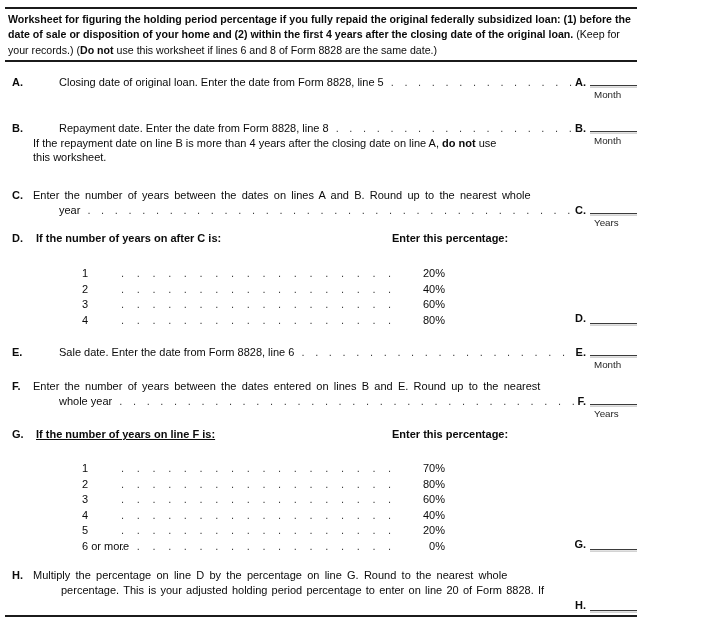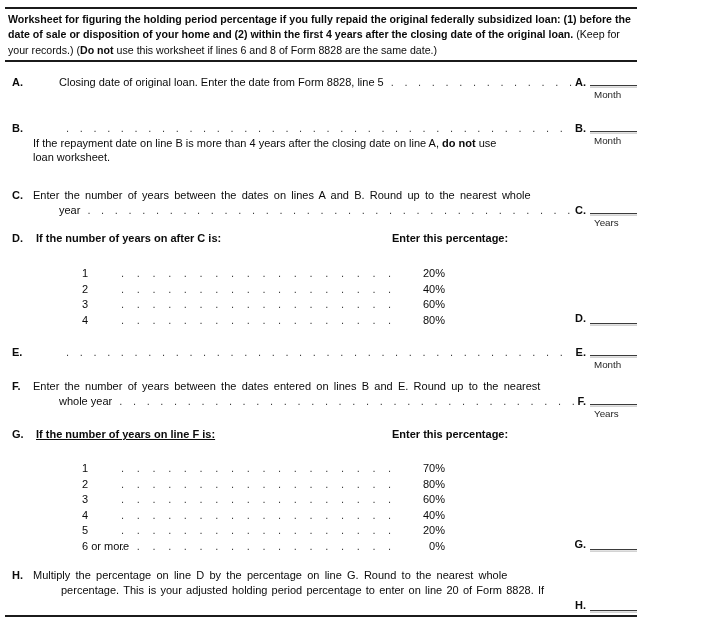--- a/index.html
+++ b/index.html
@@ -52,26 +52,27 @@
     <span class="leader"></span>
   </div>
   <div class="alett" style="top:76px;">A.</div>
   <div class="aline" style="top:84.5px;"></div>
   <div class="slab" style="left:594px;top:88.5px;">Month</div>
   <div class="slab" style="left:647px;top:88.5px;">Day</div>
   <div class="slab" style="left:685px;top:88.5px;">Year</div>
 
   <div class="lett" style="top:122px;">B.</div>
   <div class="flexrow" style="top:122px;">
+    <span class="nw">Repayment date. Enter the date from Form 8828, line 8</span>
     <span class="leader"></span>
   </div>
   <div class="txt" style="top:137px;">
     <span>If the repayment date on line B is more than 4 years after the closing date on line A, </span><span class="b">do not</span><span> use</span>
   </div>
-  <div class="txt" style="top:151px;">loan worksheet.</div>
+  <div class="txt" style="top:151px;">this worksheet.</div>
   <div class="alett" style="top:122px;">B.</div>
   <div class="aline" style="top:130.5px;"></div>
   <div class="slab" style="left:594px;top:134.5px;">Month</div>
   <div class="slab" style="left:647px;top:134.5px;">Day</div>
   <div class="slab" style="left:685px;top:134.5px;">Year</div>
 
   <div class="lett" style="top:189px;">C.</div>
   <div class="txt ws2" style="top:189px;">Enter the number of years between the dates on lines A and B. Round up to the nearest whole</div>
   <div class="flexrow" style="top:204px;">
     <span class="nw">year</span>
@@ -105,20 +106,21 @@
     <span class="pleader"></span>
     <span class="ppct">80%</span>
   </div>
 
   <div class="pctsym" style="top:306px;">%</div>
   <div class="alett" style="top:312px;">D.</div>
   <div class="aline" style="top:322.5px;"></div>
 
   <div class="lett" style="top:346px;">E.</div>
   <div class="flexrow" style="top:346px;">
+    <span class="nw">Sale date. Enter the date from Form 8828, line 6</span>
     <span class="leader"></span>
   </div>
   <div class="alett" style="top:346px;">E.</div>
   <div class="aline" style="top:355px;"></div>
   <div class="slab" style="left:594px;top:358.5px;">Month</div>
   <div class="slab" style="left:647px;top:358.5px;">Day</div>
   <div class="slab" style="left:685px;top:358.5px;">Year</div>
 
   <div class="lett" style="top:380px;">F.</div>
   <div class="txt ws2" style="top:380px;">Enter the number of years between the dates entered on lines B and E. Round up to the nearest</div>

